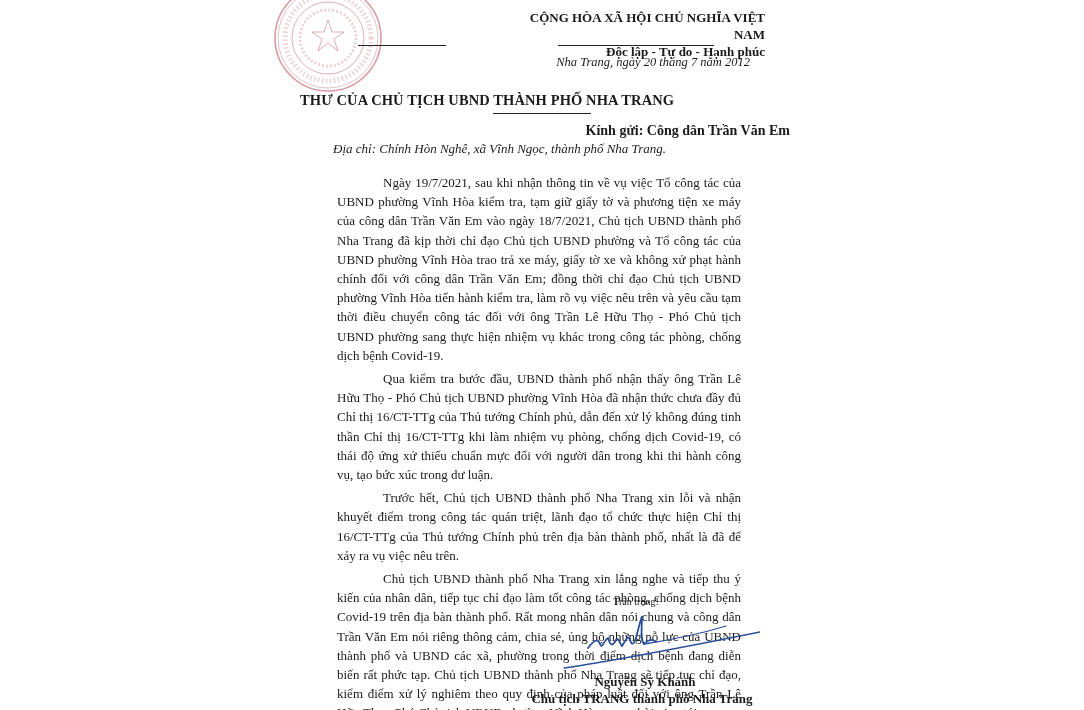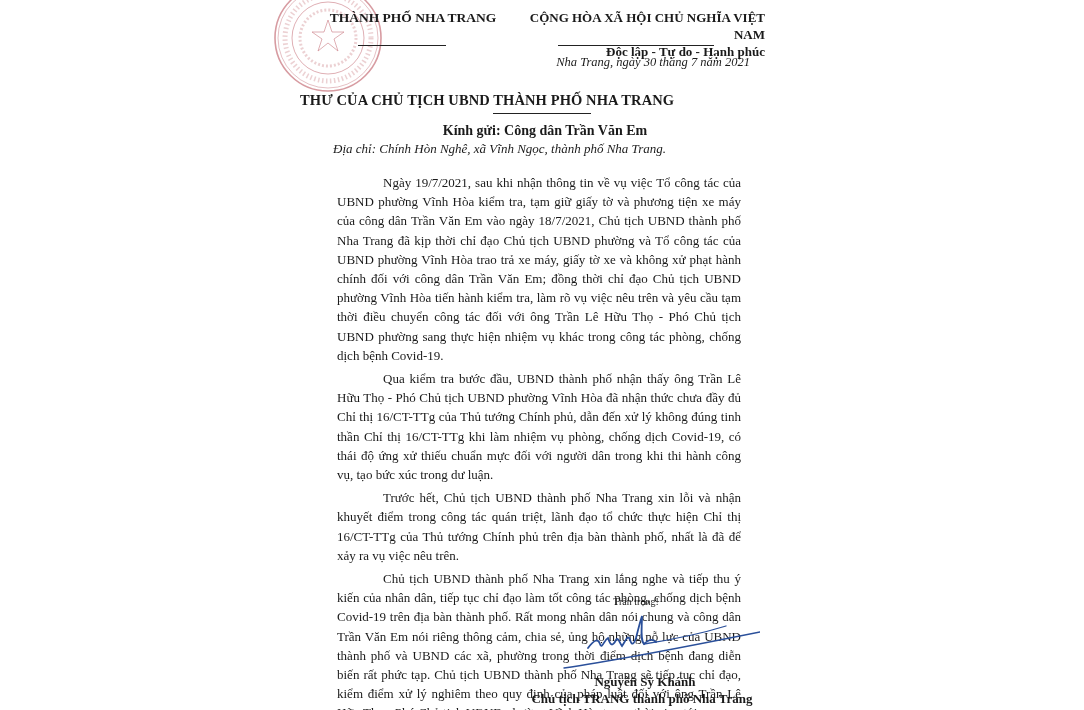--- a/index.html
+++ b/index.html
@@ -8,21 +8,21 @@
     .abs { position:absolute; }
     .hdr-left { left:318px; top:9px; width:190px; text-align:center; font-size:13.5px; line-height:17px; }
     .hdr-left .l1 { font-weight:normal; }
     .hdr-left .l2 { font-weight:bold; }
     .uline-left { left:358px; top:45px; width:88px; height:0; border-top:1px solid #222; }
     .hdr-right { left:505px; top:9px; width:260px; text-align:right; font-size:13px; line-height:17px; font-weight:bold; }
     .uline-right { left:558px; top:45px; width:156px; height:0; border-top:1px solid #222; }
     .dateline { left:540px; top:55px; width:210px; text-align:right; font-style:italic; font-size:12.5px; }
     .title { left:300px; top:92px; width:490px; text-align:left; font-weight:bold; font-size:14.5px; letter-spacing:0.1px; }
     .uline-title { left:493px; top:113px; width:98px; height:0; border-top:1.5px solid #222; }
-    .recipient { left:300px; top:123px; width:490px; text-align:center; font-weight:bold; font-size:14px; }
+    .recipient { left:300px; top:123px; width:490px; text-align:right; font-weight:bold; font-size:14px; }
     .address { left:333px; top:141px; width:420px; font-style:italic; font-size:13px; }
     .body { left:333px; top:169px; width:412px; font-size:13px; line-height:19.2px; text-align:justify; }
     .body p { margin:4px; text-indent:46px; }
     .closing { left:596px; top:596px; width:80px; text-align:center; font-size:10px; }
     .sig-name { left:560px; top:674px; width:170px; text-align:center; font-weight:bold; font-size:13px; }
     .sig-title { left:522px; top:691px; width:240px; text-align:center; font-weight:bold; font-size:13px; }
     .seal { left:272px; top:-18px; width:112px; height:112px; }
     .signature { left:560px; top:610px; width:200px; height:60px; }
   </style>
 </head>
@@ -31,31 +31,30 @@
 <svg class="abs seal" viewBox="0 0 112 112">
   <circle cx="56" cy="56" r="53" fill="none" stroke="#c97a82" stroke-width="1.6" opacity="0.75"></circle>
   <circle cx="56" cy="56" r="50" fill="none" stroke="#c97a82" stroke-width="0.8" opacity="0.6"></circle>
   <circle cx="56" cy="56" r="36" fill="none" stroke="#c97a82" stroke-width="1" opacity="0.6"></circle>
   <circle cx="56" cy="56" r="28" fill="none" stroke="#c97a82" stroke-width="3" stroke-dasharray="2 2" opacity="0.35"></circle>
   <polygon points="56,38 60,50 72,50 62,57 66,69 56,61 46,69 50,57 40,50 52,50" fill="none" stroke="#c97a82" stroke-width="1" opacity="0.6"></polygon>
   <circle cx="56" cy="56" r="43" fill="none" stroke="#c97a82" stroke-width="5" stroke-dasharray="1.5 2.5" opacity="0.35"></circle>
 </svg>
 
 <div class="abs hdr-left">
-  <div class="l2">THÀNH PHỐ NHA TRANG</div>
 </div>
 <div class="abs uline-left"></div>
 
 <div class="abs hdr-right">
   <div>CỘNG HÒA XÃ HỘI CHỦ NGHĨA VIỆT NAM</div>
   <div>Độc lập - Tự do - Hạnh phúc</div>
 </div>
 <div class="abs uline-right"></div>
 
-<div class="abs dateline">Nha Trang, ngày 30 tháng 7 năm 2021</div>
+<div class="abs dateline">Nha Trang, ngày 20 tháng 7 năm 2012</div>
 
 <div class="abs title">THƯ CỦA CHỦ TỊCH UBND THÀNH PHỐ NHA TRANG</div>
 <div class="abs uline-title"></div>
 
 <div class="abs recipient">Kính gửi: Công dân Trần Văn Em</div>
 <div class="abs address">Địa chỉ: Chính Hòn Nghê, xã Vĩnh Ngọc, thành phố Nha Trang.</div>
 
 <div class="abs body">
   <p>Ngày 19/7/2021, sau khi nhận thông tin về vụ việc Tổ công tác của UBND phường Vĩnh Hòa kiểm tra, tạm giữ giấy tờ và phương tiện xe máy của công dân Trần Văn Em vào ngày 18/7/2021, Chủ tịch UBND thành phố Nha Trang đã kịp thời chỉ đạo Chủ tịch UBND phường và Tổ công tác của UBND phường Vĩnh Hòa trao trả xe máy, giấy tờ xe và không xử phạt hành chính đối với công dân Trần Văn Em; đồng thời chỉ đạo Chủ tịch UBND phường Vĩnh Hòa tiến hành kiểm tra, làm rõ vụ việc nêu trên và yêu cầu tạm thời điều chuyển công tác đối với ông Trần Lê Hữu Thọ - Phó Chủ tịch UBND phường sang thực hiện nhiệm vụ khác trong công tác phòng, chống dịch bệnh Covid-19.</p>
   <p>Qua kiểm tra bước đầu, UBND thành phố nhận thấy ông Trần Lê Hữu Thọ - Phó Chủ tịch UBND phường Vĩnh Hòa đã nhận thức chưa đầy đủ Chỉ thị 16/CT-TTg của Thủ tướng Chính phủ, dẫn đến xử lý không đúng tinh thần Chỉ thị 16/CT-TTg khi làm nhiệm vụ phòng, chống dịch Covid-19, có thái độ ứng xử thiếu chuẩn mực đối với người dân trong khi thi hành công vụ, tạo bức xúc trong dư luận.</p>

